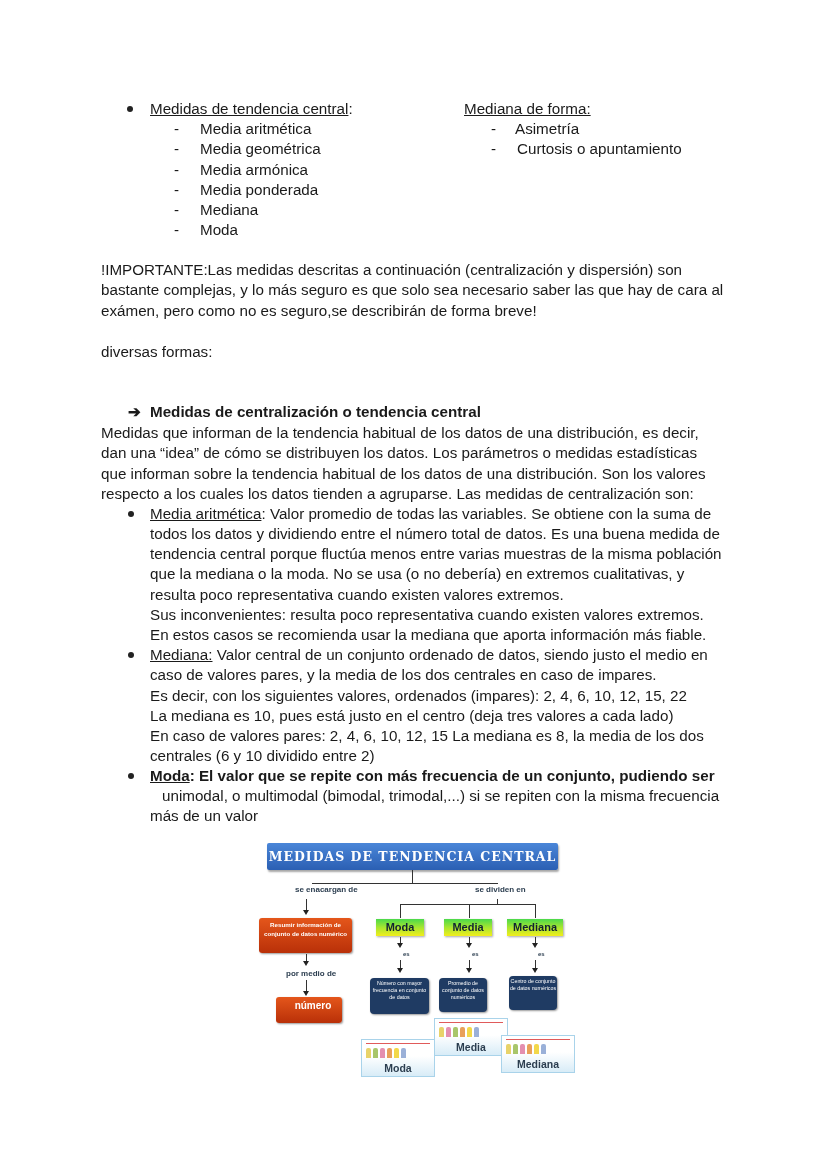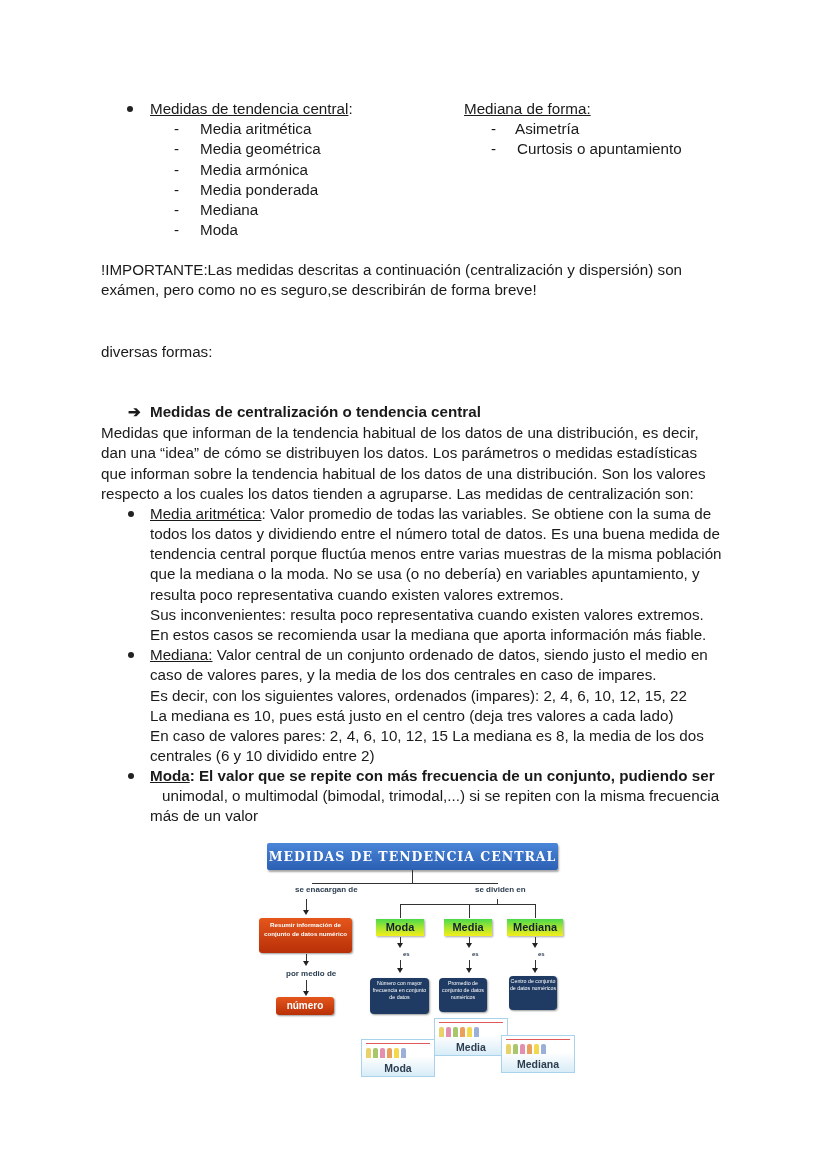--- a/index.html
+++ b/index.html
@@ -64,20 +64,21 @@
 <div>
   <span class="abs line u" style="left:464px; top:99px;">Mediana de forma:</span>
   <span class="abs line" style="left:491px; top:119px;">-</span>
   <span class="abs line" style="left:515px; top:119px;">Asimetría</span>
   <span class="abs line" style="left:491px; top:139px;">-</span>
   <span class="abs line" style="left:517px; top:139px;">Curtosis o apuntamiento</span>
 </div>
 
 <div class="para" style="top:260px;">
   <div>!IMPORTANTE:Las medidas descritas a continuación (centralización y dispersión) son</div>
+  <div>bastante complejas, y lo más seguro es que solo sea necesario saber las que hay de cara al</div>
   <div>exámen, pero como no es seguro,se describirán de forma breve!</div>
 </div>
 
 <div class="para" style="top:342px;">
   <div>diversas formas:</div>
 </div>
 
 <span class="abs line bold" style="left:128px; top:402px;">➔</span>
 <span class="abs line bold" style="left:150px; top:402px;">Medidas de centralización o tendencia central</span>
 
@@ -86,21 +87,21 @@
   <div>dan una “idea” de cómo se distribuyen los datos. Los parámetros o medidas estadísticas</div>
   <div>que informan sobre la tendencia habitual de los datos de una distribución. Son los valores</div>
   <div>respecto a los cuales los datos tienden a agruparse. Las medidas de centralización son:</div>
 </div>
 
 <div>
   <span class="abs bullet-dot" style="left:128px; top:511px;"></span>
   <div class="abs line" style="left:150px; top:504px;"><span class="u">Media aritmética</span><span>:</span><span> Valor promedio de todas las variables. Se obtiene con la suma de</span></div>
   <div class="abs line" style="left:150px; top:524px;">todos los datos y dividiendo entre el número total de datos. Es una buena medida de</div>
   <div class="abs line" style="left:150px; top:544px;">tendencia central porque fluctúa menos entre varias muestras de la misma población</div>
-  <div class="abs line" style="left:150px; top:564px;">que la mediana o la moda. No se usa (o no debería) en variables apuntamiento, y</div>
+  <div class="abs line" style="left:150px; top:564px;">que la mediana o la moda. No se usa (o no debería) en extremos cualitativas, y</div>
   <div class="abs line" style="left:150px; top:585px;">resulta poco representativa cuando existen valores extremos.</div>
   <div class="abs line" style="left:150px; top:605px;">Sus inconvenientes: resulta poco representativa cuando existen valores extremos.</div>
   <div class="abs line" style="left:150px; top:625px;">En estos casos se recomienda usar la mediana que aporta información más fiable.</div>
 </div>
 
 <div>
   <span class="abs bullet-dot" style="left:128px; top:652px;"></span>
   <div class="abs line" style="left:150px; top:645px;text-align:center;"><span class="u">Mediana:</span><span></span><span> Valor central de un conjunto ordenado de datos, siendo justo el medio en</span></div>
   <div class="abs line" style="left:150px; top:665px;">caso de valores pares, y la media de los dos centrales en caso de impares.</div>
   <div class="abs line" style="left:150px; top:686px;">Es decir, con los siguientes valores, ordenados (impares): 2, 4, 6, 10, 12, 15, 22</div>
@@ -126,21 +127,21 @@
   <div class="d-label" style="left:213px; top:47px;">se dividen en</div>
 
   <div class="d-line" style="left:51px; top:61px; width:1px; height:13px;"></div>
   <div class="d-arrow" style="left:48px; top:72px;"></div>
   <div class="d-red" style="left:4px; top:80px; width:93px; height:35px; font-size:6.2px; line-height:8.5px; padding-top:3px; box-sizing:border-box; white-space:normal;">Resumir información de conjunto de datos numérico</div>
   <div class="d-line" style="left:51px; top:116px; width:1px; height:9px;"></div>
   <div class="d-arrow" style="left:48px; top:123px;"></div>
   <div class="d-label" style="left:24px; top:131px;">por medio de</div>
   <div class="d-line" style="left:51px; top:142px; width:1px; height:13px;"></div>
   <div class="d-arrow" style="left:48px; top:153px;"></div>
-  <div class="d-red" style="left:21px; top:159px; width:58px; height:18px; font-size:10px; line-height:18px;">número</div>
+  <div class="d-red" style="left:21px; top:159px; width:58px; height:26px; font-size:10px; line-height:18px;padding-left:8px;">número</div>
 
   <div class="d-line" style="left:242px; top:61px; width:1px; height:5px;"></div>
   <div class="d-line" style="left:145px; top:66px; width:135px; height:1px;"></div>
   <div class="d-line" style="left:145px; top:66px; width:1px; height:14px;"></div>
   <div class="d-line" style="left:214px; top:66px; width:1px; height:14px;"></div>
   <div class="d-line" style="left:280px; top:66px; width:1px; height:14px;"></div>
 
   <div class="d-green" style="left:121px; top:81px;">Moda</div>
   <div class="d-green" style="left:189px; top:81px;">Media</div>
   <div class="d-green" style="left:252px; top:81px; width:56px;">Mediana</div>

